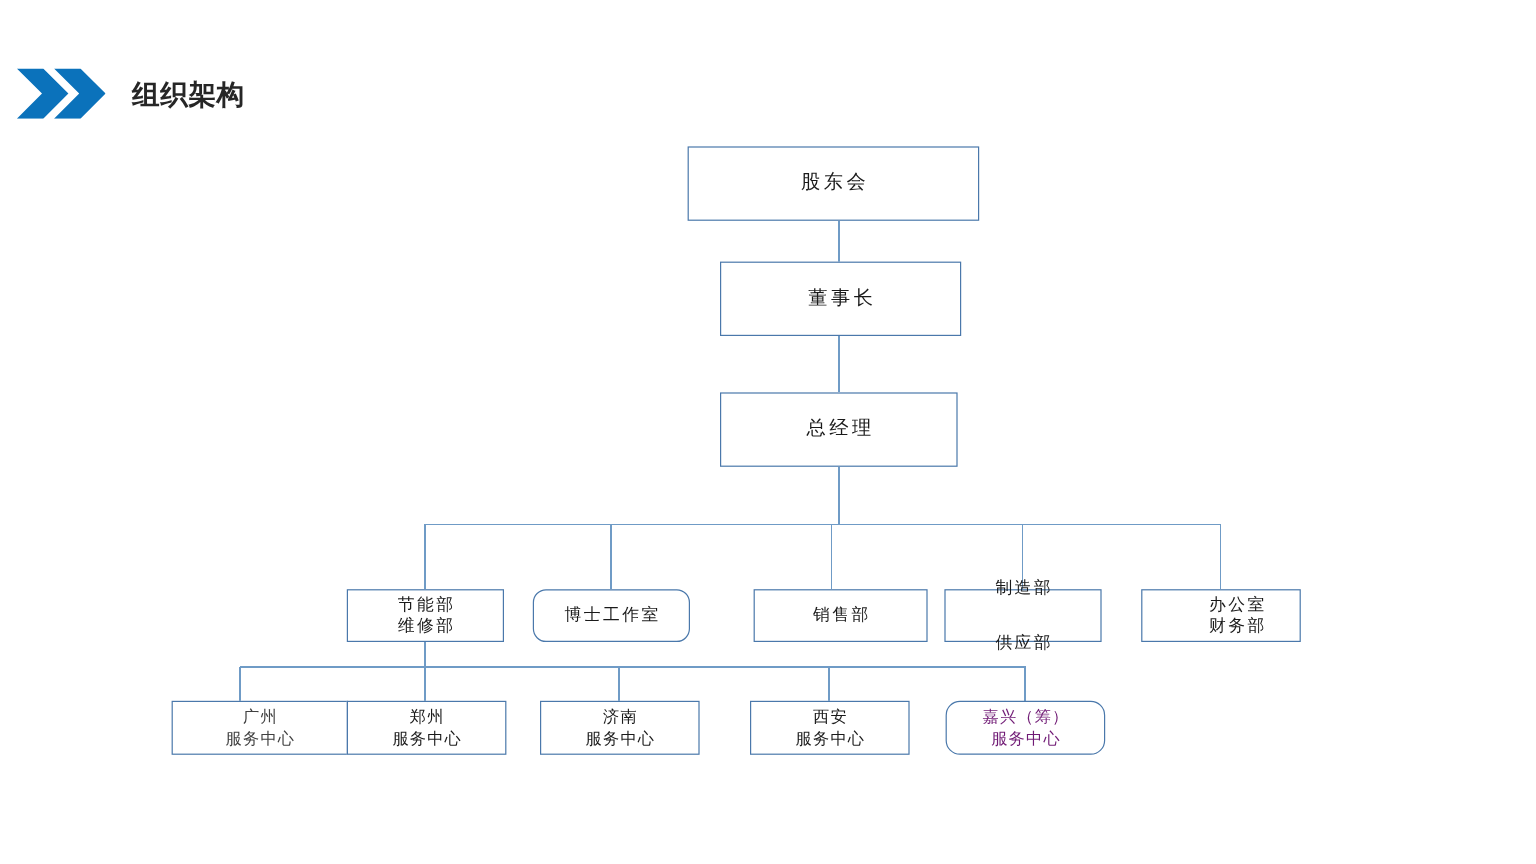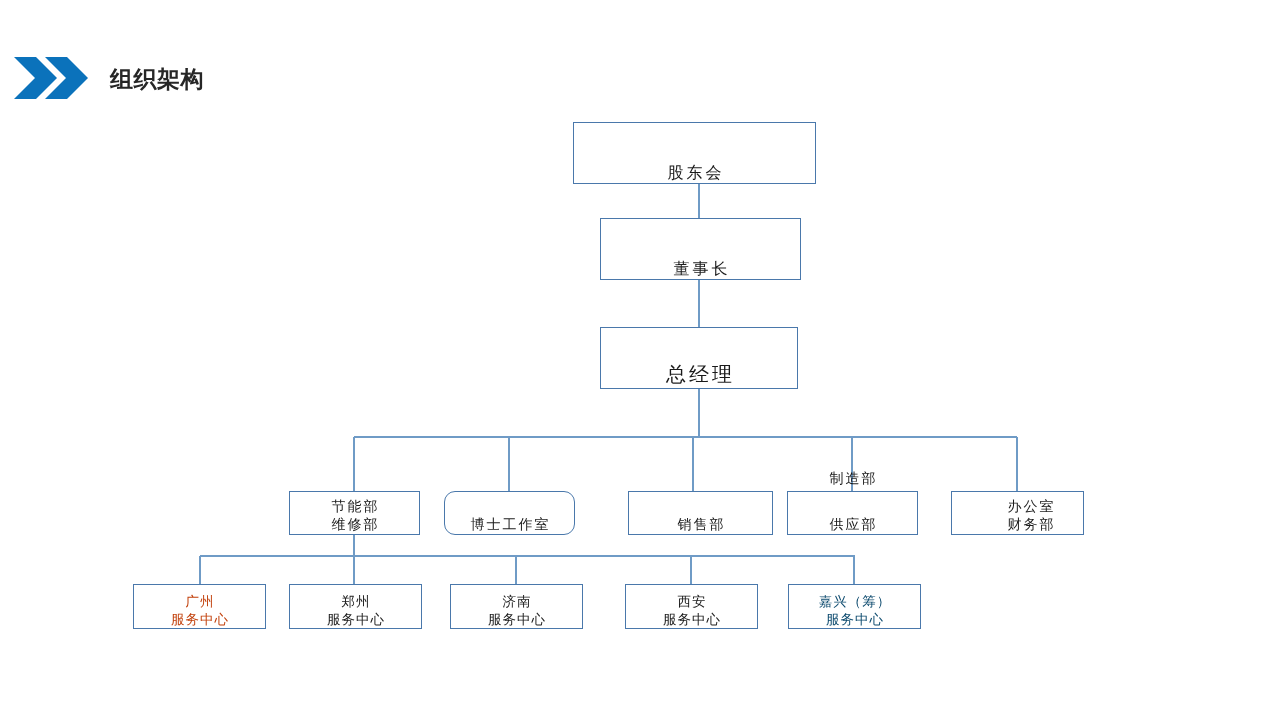--- a/index.html
+++ b/index.html
@@ -60,33 +60,33 @@
   }
 
   .node {
     position: absolute;
     box-sizing: border-box;
     border: 1px solid #4a78ab;
     background: #ffffff;
     display: flex;
     flex-direction: column;
     align-items: center;
-    justify-content: flex-end;
+    justify-content: center;
     color: #1a1a1a;
     text-align: center;
     line-height: 1.28;
     white-space: nowrap;
   }
   .node .line {
     display: block;
   }
 
   .node.level-1 { font-size: 16px; letter-spacing: 3px; text-indent: 3px; }
   .node.level-2 { font-size: 16px; letter-spacing: 3px; text-indent: 3px; }
-  .node.level-3 { font-size: 20px; letter-spacing: 3px; text-indent: 3px; }
+  .node.level-3 { font-size: 16px; letter-spacing: 3px; text-indent: 3px; }
   .node.level-4 { font-size: 14px; letter-spacing: 2px; text-indent: 2px; }
   .node.level-5 { font-size: 13.5px; letter-spacing: 1px; text-indent: 1px; }
 </style>
 </head>
 <body>
 
 <div id="header">
   <svg id="chevron-icon" viewBox="0 0 74 42">
     <polygon points="0,0 22,0 43,21 22,42 0,42 21,21" fill="#0b72bb"></polygon>
     <polygon points="31,0 53,0 74,21 53,42 31,42 52,21" fill="#0b72bb"></polygon>
@@ -134,33 +134,33 @@
       <span class="line">销售部</span>
     </div>
     <div class="node level-4" style="left: 787px; top: 491px; width: 131px; height: 44px; border-color: rgb(74, 120, 171); color: rgb(26, 26, 26); gap: 28px;">
       <span class="line">制造部</span>
       <span class="line">供应部</span>
     </div>
     <div class="node level-4" style="left: 951px; top: 491px; width: 133px; height: 44px; border-color: rgb(74, 120, 171); color: rgb(26, 26, 26); padding-left: 26px;">
       <span class="line">办公室</span>
       <span class="line">财务部</span>
     </div>
-    <div class="node level-5" style="left: 133px; top: 584px; width: 133px; height: 45px; border-color: rgb(74, 120, 171); color: #c2410c;">
+    <div class="node level-5" style="left: 143px; top: 584px; width: 147px; height: 45px; border-color: rgb(74, 120, 171); color: #404040;">
       <span class="line">广州</span>
       <span class="line">服务中心</span>
     </div>
     <div class="node level-5" style="left: 289px; top: 584px; width: 133px; height: 45px; border-color: rgb(74, 120, 171); color: rgb(26, 26, 26);">
       <span class="line">郑州</span>
       <span class="line">服务中心</span>
     </div>
     <div class="node level-5" style="left: 450px; top: 584px; width: 133px; height: 45px; border-color: rgb(74, 120, 171); color: rgb(26, 26, 26);">
       <span class="line">济南</span>
       <span class="line">服务中心</span>
     </div>
     <div class="node level-5" style="left: 625px; top: 584px; width: 133px; height: 45px; border-color: rgb(74, 120, 171); color: rgb(26, 26, 26);">
       <span class="line">西安</span>
       <span class="line">服务中心</span>
     </div>
-    <div class="node level-5" style="left: 788px; top: 584px; width: 133px; height: 45px; border-color: rgb(74, 120, 171); color: #0c4a6e;">
+    <div class="node level-5" style="left: 788px; top: 584px; width: 133px; height: 45px; border-color: rgb(74, 120, 171); color: #701a75; border-radius: 12px;">
       <span class="line">嘉兴（筹）</span>
       <span class="line">服务中心</span>
     </div>
   </div>
 
 </body></html>

